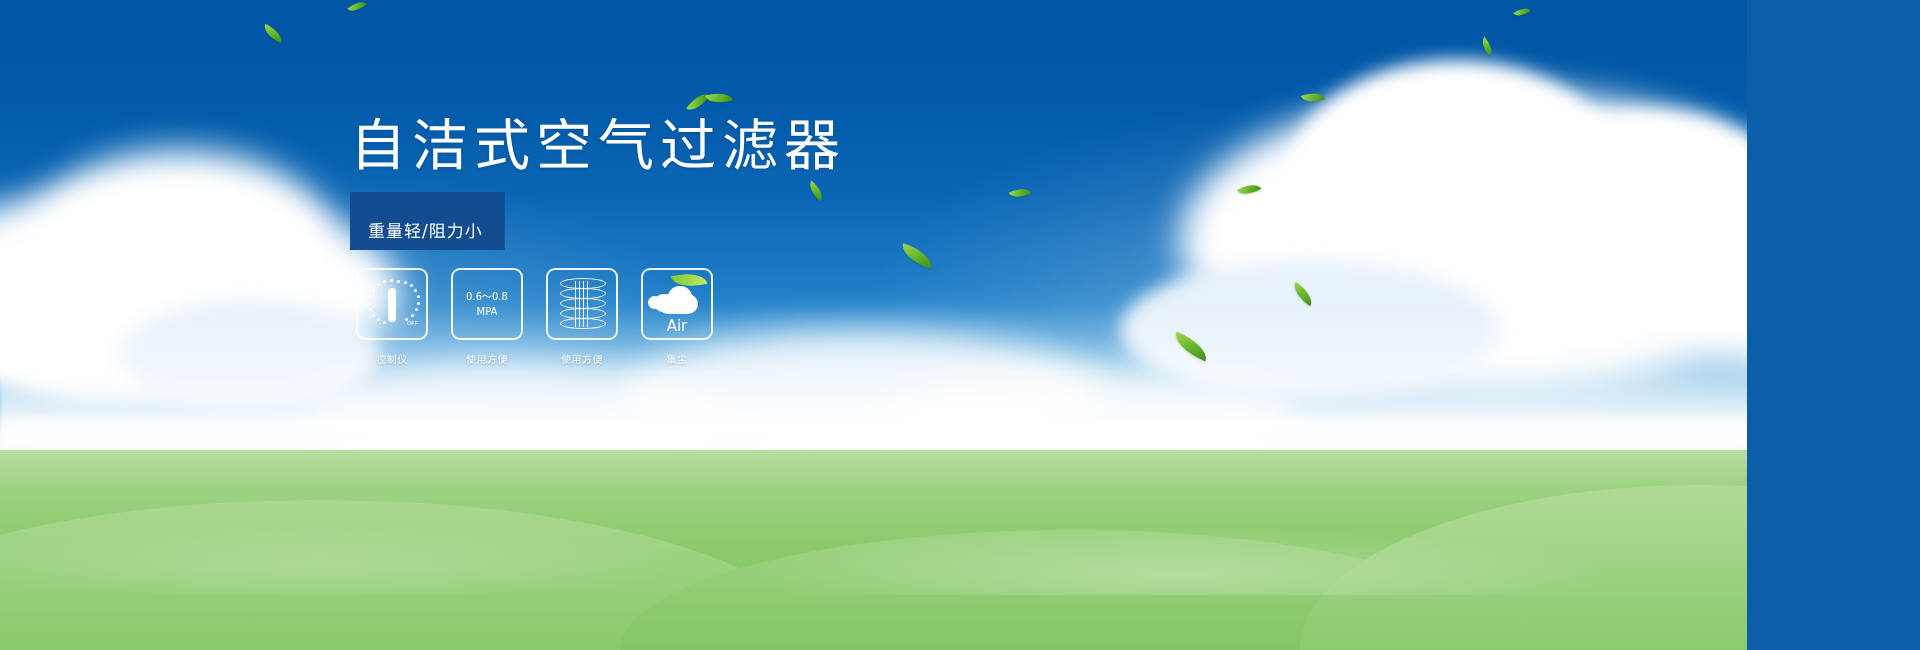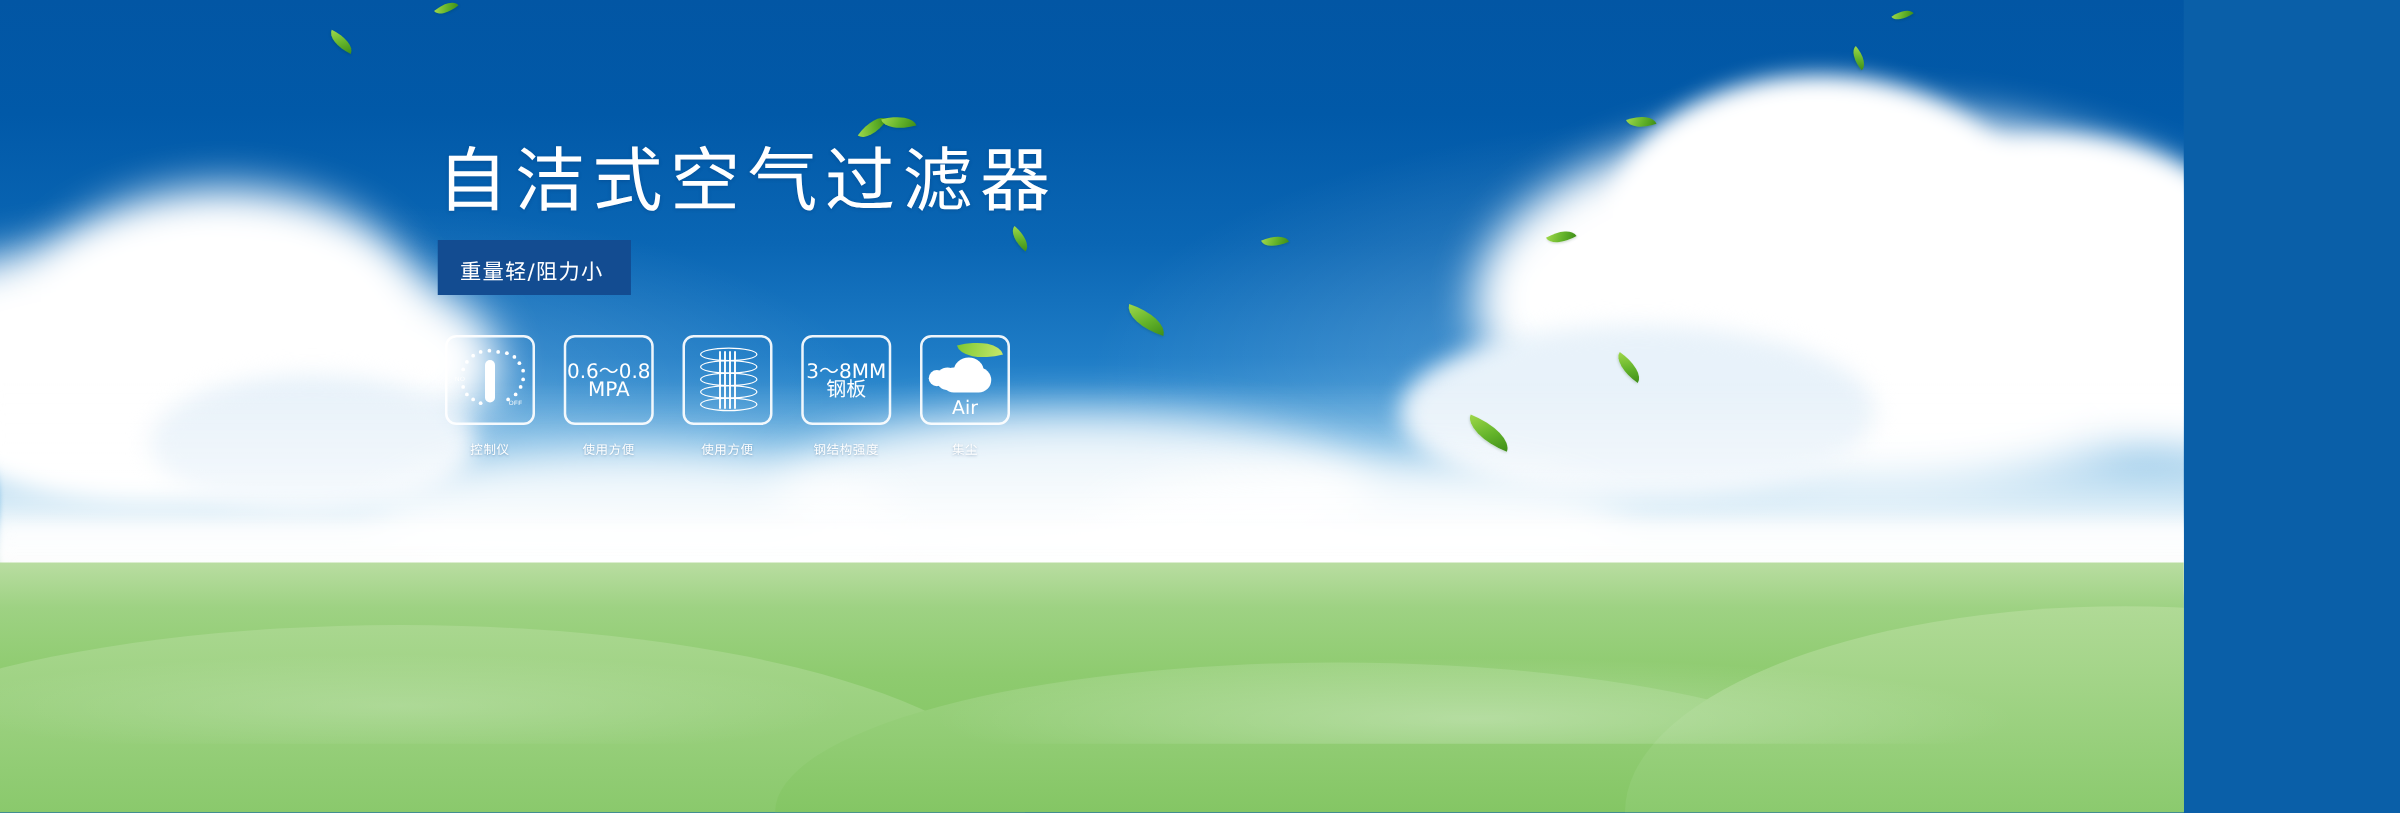--- a/index.html
+++ b/index.html
@@ -75,38 +75,38 @@
   }
 
   .tagbar{position:absolute;left:350px;top:192px;height:42px;display:flex;}
   .tag{
     height:42px;display:flex;align-items:center;justify-content:center;
     font-size:17px;letter-spacing:1px;white-space:nowrap;
     font-family:"DejaVu Sans","Liberation Sans",sans-serif;
   }
   .tag-dark{
     background:#134c91;color:#ffffff;
-    padding:2px 22px 0 18px;
+    padding:16px 22px 0 18px;
     clip-path:polygon(0 0, 100% 0, 100% 100%, 0 100%);
   }
   .tag-light{
     background:#f4f7f9;color:#0a5fa8;
     padding:0 20px 0 14px;margin-left:-22px;
     clip-path:polygon(22px 0, 100% 0, 100% 100%, 0 100%);
   }
 
   .features{position:absolute;left:357px;top:268px;display:flex;gap:25px;}
   .feature{width:70px;display:flex;flex-direction:column;align-items:center;}
   .fbox{
     width:68px;height:68px;border:2px solid rgba(255,255,255,.92);
     border-radius:9px;display:flex;align-items:center;justify-content:center;
     position:relative;overflow:hidden;
   }
   .fbox .ftext{
-    color:#ffffff;font-size:16px;line-height:15px;text-align:center;
+    color:#ffffff;font-size:10px;line-height:15px;text-align:center;
     letter-spacing:0;font-family:"DejaVu Sans","Liberation Sans",sans-serif;
   }
   .flabel{
     margin-top:11px;color:#ffffff;font-size:10px;white-space:nowrap;
     letter-spacing:.5px;font-family:"DejaVu Sans","Liberation Sans",sans-serif;
     text-shadow:0 1px 2px rgba(0,50,100,.3);
   }
 
   
   .dial{position:relative;width:56px;height:56px;}
@@ -248,27 +248,20 @@
             <div class="ring" style="top:1px;"></div>
             <div class="ring" style="top:11px;"></div>
             <div class="ring" style="top:21px;"></div>
             <div class="ring" style="top:31px;"></div>
             <div class="ring" style="top:41px;"></div>
           </div>
         </div>
         <div class="flabel">使用方便</div>
       </div>
 
-      <div class="feature">
-        <div class="fbox">
-          <div class="ftext" style="white-space:pre-line;">3～8MM
-钢板</div>
-        </div>
-        <div class="flabel">钢结构强度</div>
-      </div>
 
       <div class="feature">
         <div class="fbox">
           <div class="airicon">
             <div class="gleaf"></div>
             <div class="cb4"></div>
               <div class="cb3"></div>
             <div class="cbig"></div>
               <div class="cb2"></div>
             <div class="atxt">Air</div>

